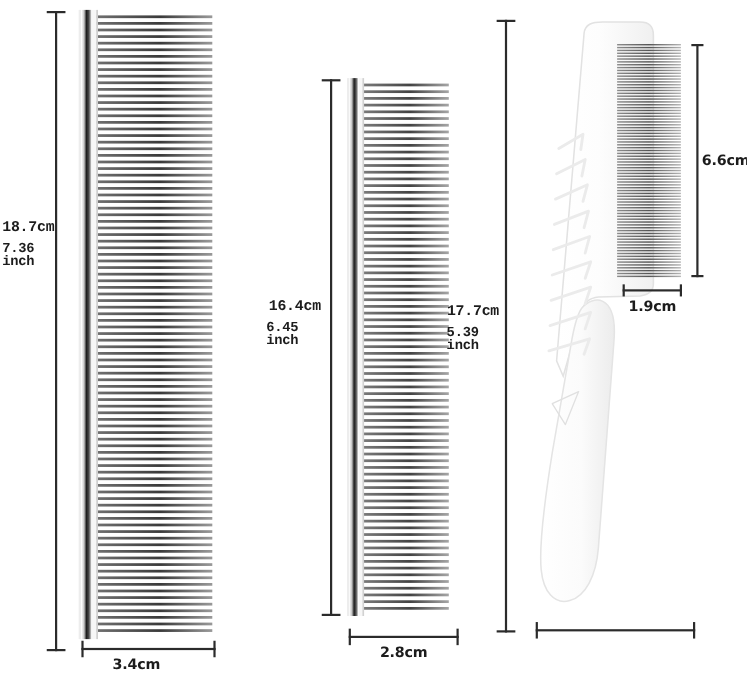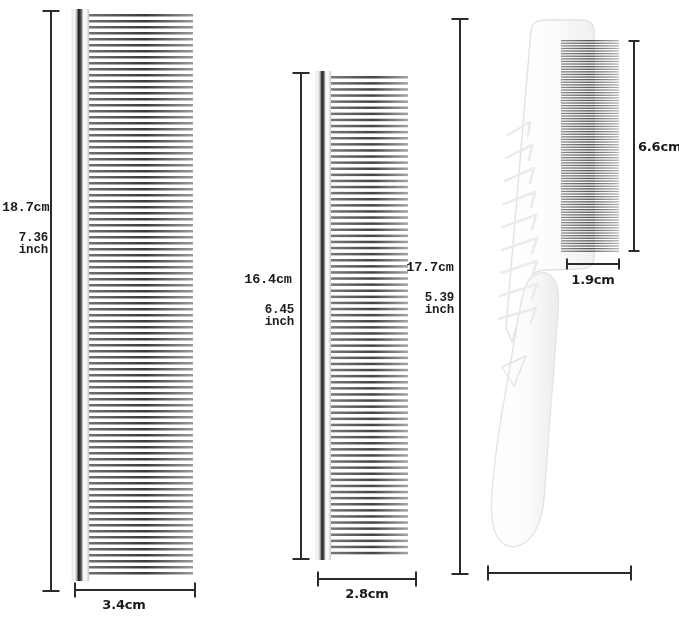--- a/index.html
+++ b/index.html
@@ -33,22 +33,22 @@
     white-space: nowrap;
     letter-spacing: -0.2px;
   }
   .dim-label .cm {
     display: block;
     font-size: 13.5px;
   }
   .dim-label .in {
     display: block;
     font-size: 12.5px;
-    text-align: right;
-    margin-top: 16px;
+    text-align: left;
+    margin-top: 4px;
   }
   .dim-label .in .num { display: block; }
   .dim-label .in .unit { display: block; margin-top: -2px; }
 
   .width-label {
     position: absolute;
     font-family: "DejaVu Sans", sans-serif;
     font-weight: bold;
     font-size: 13px;
     color: #1c1c1c;
@@ -368,21 +368,21 @@
         </g>
       <rect x="15.5" y="1" width="1.5" height="489" fill="#d2d2d2"></rect>
     </svg>
   </div>
 
   <div class="h-rule" style="left:317px; top:578px; width:100px;"></div>
   <div class="width-label" style="left:317px; top:586px; width:100px;">2.8cm</div>
 
   <div class="v-rule" style="left:459px; top:18px; height:557px;"></div>
 
-  <div class="dim-label" style="left:406px; top:260px; width:48px; text-align:center;">
+  <div class="dim-label" style="left:406px; top:276px; width:48px; text-align:center;">
     <span class="cm">17.7cm</span>
     <span class="in">
       <span class="num">5.39</span>
       <span class="unit">inch</span>
     </span>
   </div>
 
   <div class="comb" style="left:482px; top:12px;">
     <svg width="150" height="552" viewBox="0 0 150 552" xmlns="http://www.w3.org/2000/svg">
       <defs>

